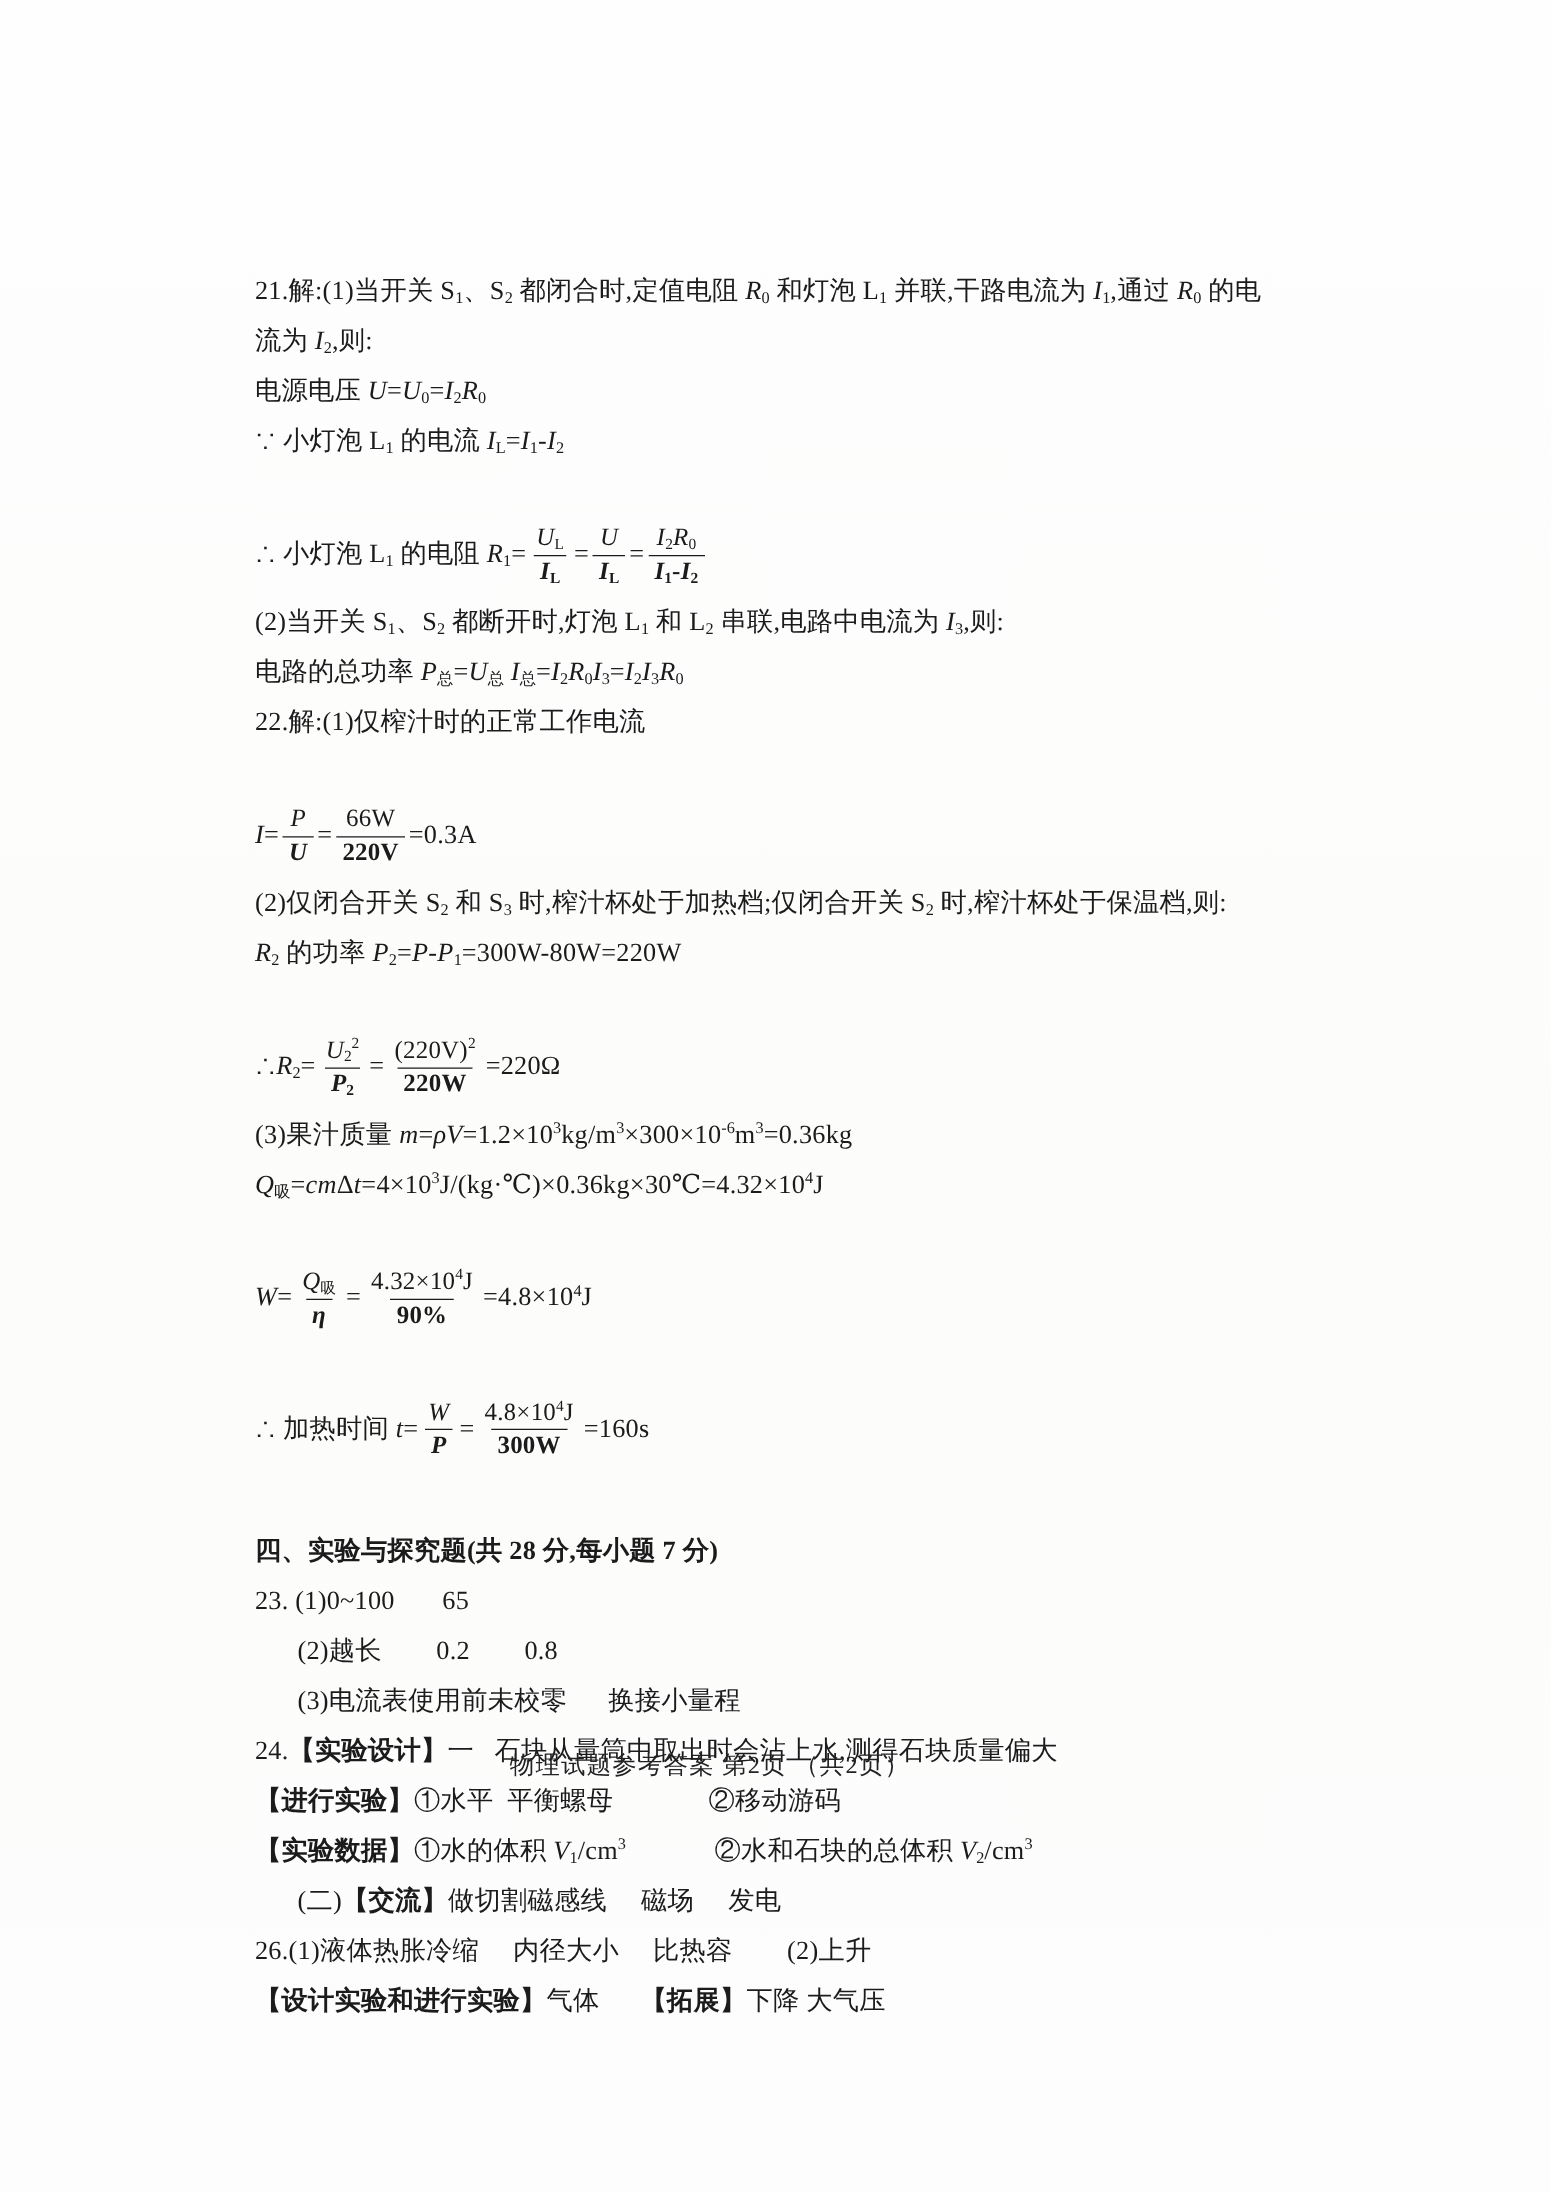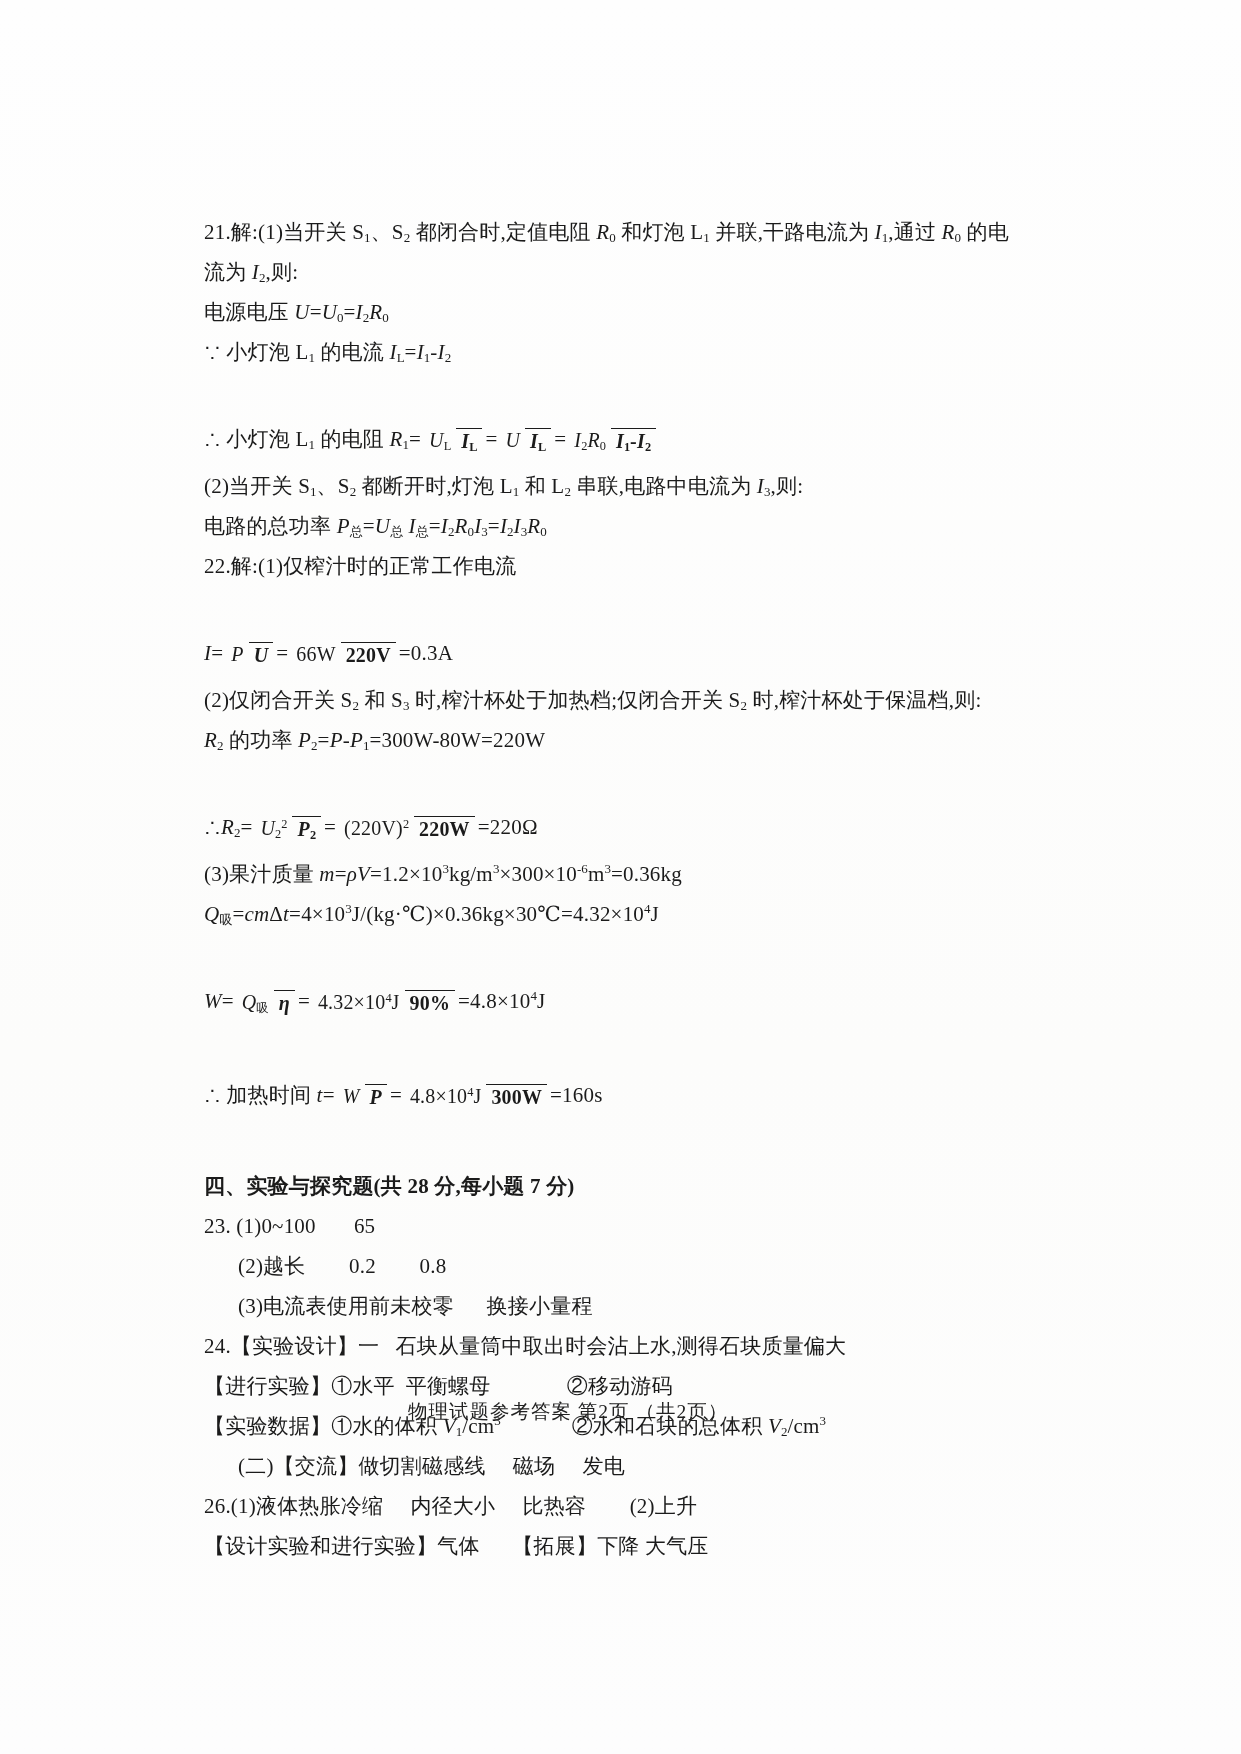--- a/index.html
+++ b/index.html
@@ -25,27 +25,27 @@
   .line{
     line-height:40px;
     white-space:pre-wrap;
     font-weight:400;
     letter-spacing:0.2px;
   }
   .line.indent{padding-left:34px;}
   .line.bold{font-weight:700;margin-top:44px;}
   .line.has-frac{padding:7px 0;margin-top:40px;}
   .it{font-style:italic;}
-  .b{font-weight:400;}
+  .b{font-weight:700;}
   sub,sup{font-size:0.62em;line-height:0;letter-spacing:0;}
   sub{vertical-align:-0.25em;}
   sup{vertical-align:0.6em;}
   .frac{
     display:inline-flex;
-    flex-direction:row;
+    flex-direction:column;
     align-items:center;
     vertical-align:middle;
     margin:0 3px;
     line-height:1.2;
     font-size:0.95em;
     text-align:center;
   }
   .frac .num{padding:0 5px 1px 5px;display:inline-block;}
   .frac .den{padding:1px 5px 0 5px;border-top:1.6px solid #1b1b1b;display:inline-block;font-weight:bold;}
   .footer{

